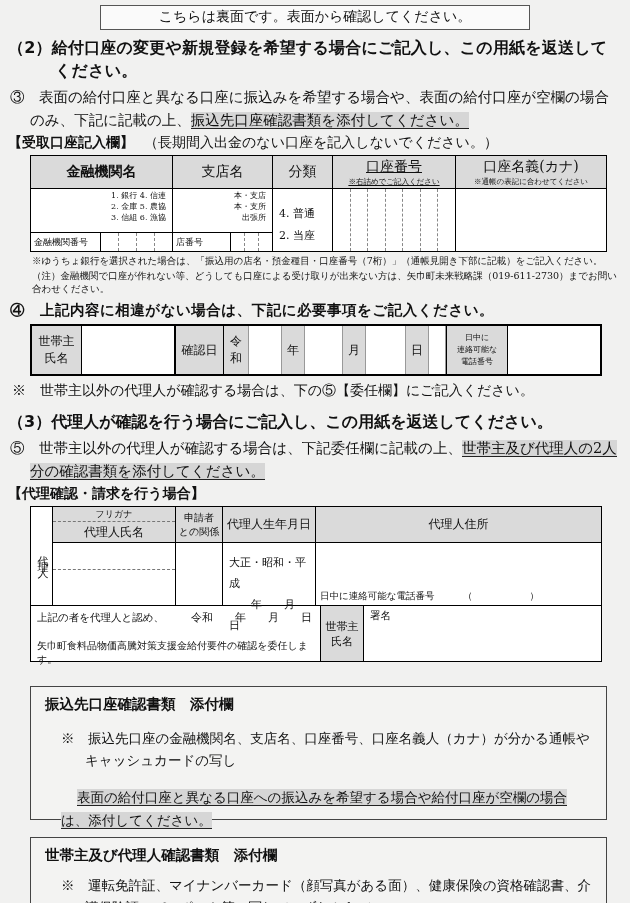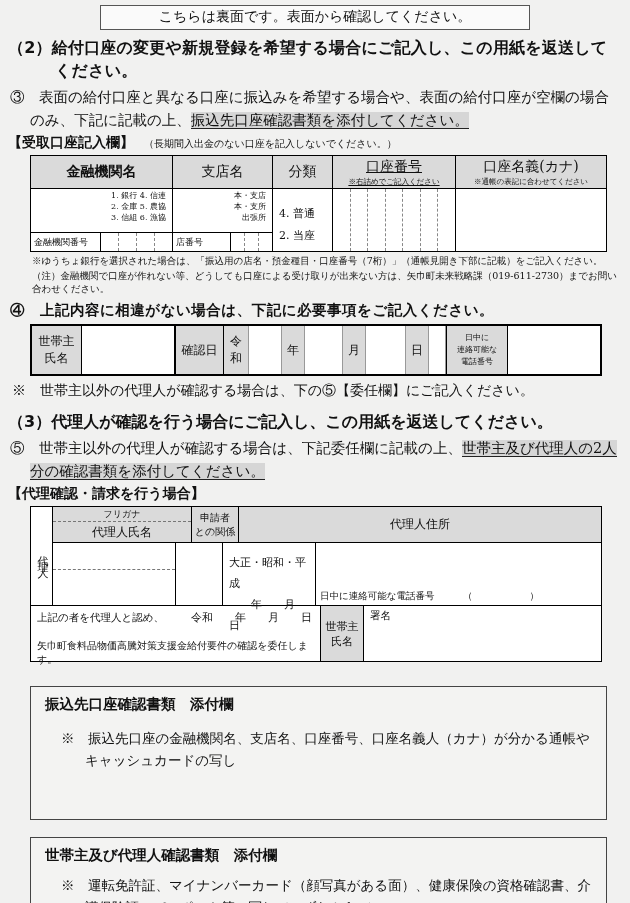--- a/index.html
+++ b/index.html
@@ -47,21 +47,21 @@
     padding-left:20px; text-indent:-20px;
   }
   .hl { background:#d6d6d6; }
   .u  { border-bottom:1.2px solid #222; }
 
   .sec-label-row { margin-top:3px; display:flex; align-items:baseline; gap:10px; }
   .sec-label {
     font-family:"DejaVu Sans","Liberation Sans",sans-serif;
     font-weight:bold; font-size:14px;
   }
-  .sec-note { font-size:10px; }
+  .sec-note { font-size:14px; }
 
   .pre { white-space:pre-line; }
 
   
   .bank-table { width:577px; margin:3px 0 0 22px; border:1.5px solid #000; background:#fff; }
   .bt-head { display:flex; background:#dadada; border-bottom:1px solid #000; }
   .bt-head > div { border-right:1px solid #000; display:flex; flex-direction:column; justify-content:center; align-items:center; height:32px; }
   .bt-head > div:last-child { border-right:none; }
   .bt-th { font-size:14px; }
   .bt-sub { font-size:7.5px; margin-top:1px; }
@@ -105,21 +105,21 @@
 
   
   .proxy-table { width:572px; margin:3px 0 0 22px; border:1.5px solid #000; background:#fff; font-size:12px; }
   .pt-top { display:flex; }
   .pt-side { width:22px; border-right:1px solid #000; display:flex; align-items:center; justify-content:center; }
   .pt-side span { writing-mode:vertical-rl; letter-spacing:6px; font-size:11px; }
   .pt-mainarea { flex:1; }
   .pt-hrow { display:flex; height:36px; background:#dadada; border-bottom:1px solid #000; }
   .pt-hrow > div { border-right:1px solid #000; }
   .pt-hrow > div:last-child { border-right:none; }
-  .ph-name { width:139px; display:flex; flex-direction:column; }
+  .ph-name { width:123px; display:flex; flex-direction:column; }
   .ph-furi { font-size:9px; text-align:center; border-bottom:1px dashed #777; padding-top:1px; }
   .ph-myoji { flex:1; display:flex; align-items:center; justify-content:center; font-size:12px; }
   .ph-rel { width:47px; font-size:10px; display:flex; align-items:center; justify-content:center; text-align:center; line-height:1.4; }
   .ph-birth { width:93px; display:flex; align-items:center; justify-content:center; }
   .ph-addr { flex:1; display:flex; align-items:center; justify-content:center; }
   .pt-brow { display:flex; height:62px; }
   .pb-name { width:123px; border-right:1px solid #000; display:flex; flex-direction:column; }
   .pb-name .half1 { flex:1; border-bottom:1px dashed #777; }
   .pb-name .half2 { flex:1.4; }
   .pb-rel { width:47px; border-right:1px solid #000; }
@@ -263,20 +263,21 @@
           <span>代理人</span>
         </div>
       <div class="pt-mainarea">
         <div class="pt-hrow">
           <div class="ph-name">
             <div class="ph-furi">フリガナ</div>
             <div class="ph-myoji">代理人氏名</div>
           </div>
           <div class="ph-rel pre">申請者
 との関係</div>
+          <div class="ph-birth">代理人生年月日</div>
           <div class="ph-addr">代理人住所</div>
         </div>
         <div class="pt-brow">
           <div class="pb-name">
               <div class="half1"></div>
               <div class="half2"></div>
             </div>
           <div class="pb-rel"></div>
           <div class="pb-birth"><span class="pre">大正・昭和・平成</span><br><span class="pre">　　年　　月　　日</span></div>
           <div class="pb-addr">
@@ -295,20 +296,21 @@
       </div>
       <div class="pd-head pre">世帯主
 氏名</div>
       <div class="pd-sign"><span>署名</span></div>
     </div>
   </div>
 
   <div class="attach-box box1">
     <div class="box-title">振込先口座確認書類　添付欄</div>
     <p class="box-bullet"><span>※　</span><span>振込先口座の金融機関名、支店名、口座番号、口座名義人（カナ）が分かる通帳やキャッシュカードの写し</span></p>
+    <p class="box-hl-para"><span class="hl u">表面の給付口座と異なる口座への振込みを希望する場合や給付口座が空欄の場合は、添付してください。</span></p>
   </div>
 
   <div class="attach-box box2">
     <div class="box-title">世帯主及び代理人確認書類　添付欄</div>
     <p class="box-bullet"><span>※　</span><span>運転免許証、マイナンバーカード（顔写真がある面）、健康保険の資格確認書、介護保険証、パスポート等の写し（いずれか1つ）</span></p>
 
   </div>
 
 </div>
 

